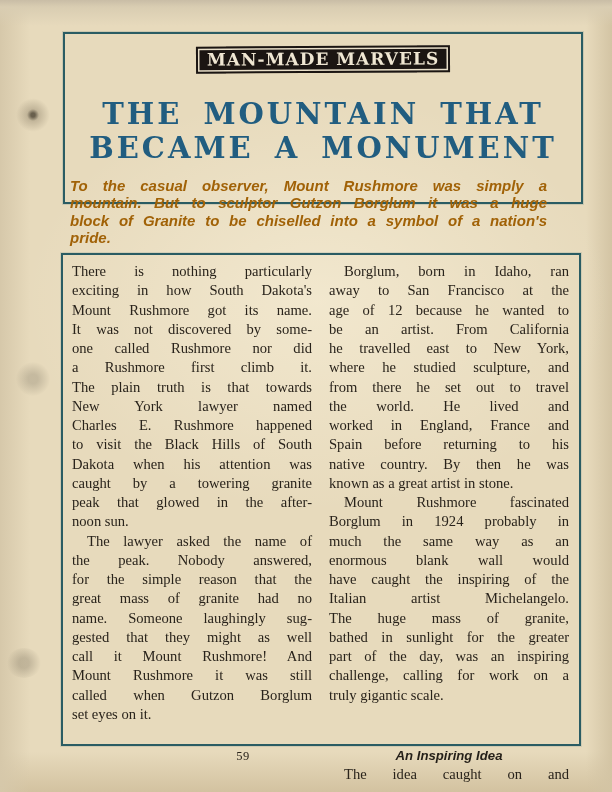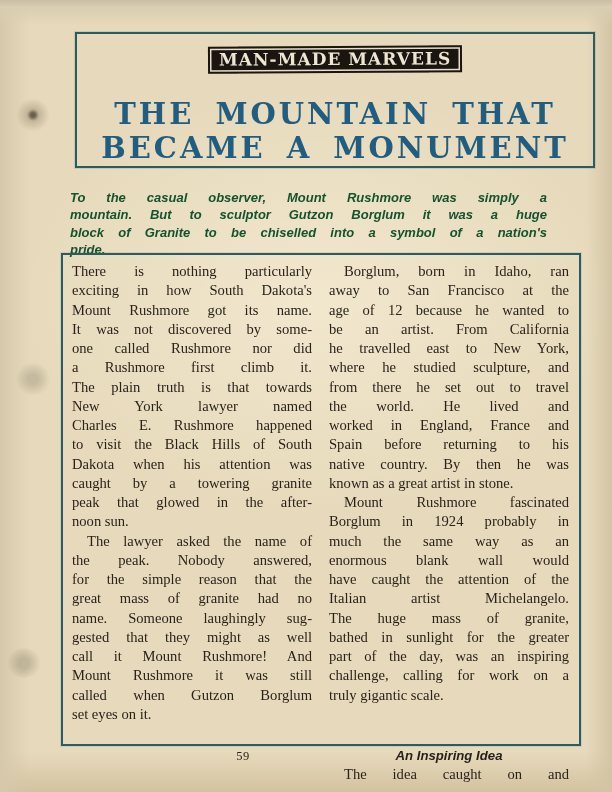--- a/index.html
+++ b/index.html
@@ -17,21 +17,21 @@
   [data-name]{box-sizing:border-box;}
   .blemish{position:absolute;border-radius:50%;pointer-events:none;}
   .blemish.b1{left:16px;top:98px;width:34px;height:34px;
     background:radial-gradient(circle at 50% 50%, rgba(62,54,40,.75) 0 2px, rgba(110,98,76,.30) 6px, rgba(110,98,76,0) 70%);}
   .blemish.b2{left:16px;top:362px;width:34px;height:34px;
     background:radial-gradient(circle, rgba(120,112,94,.30) 0 20%, rgba(120,112,94,0) 72%);}
   .blemish.b3{left:6px;top:648px;width:36px;height:30px;
     background:radial-gradient(circle, rgba(118,108,88,.32) 0 22%, rgba(118,108,88,0) 72%);}
 
   .header-box{
-    position:absolute;left:75px;top:32px;width:520px;height:136px;
+    position:absolute;left:63px;top:32px;width:520px;height:172px;
     border:2px solid #2a5c63;
     box-shadow:0 0 0 1px rgba(42,92,99,.15);
     text-align:center;
   }
   .banner{
     display:inline-block;margin-top:12px;
     background:#1b1512;color:#efe6d2;
     font-family:"DejaVu Serif",serif;font-weight:bold;
     font-size:17px;line-height:19px;letter-spacing:1px;
     padding:4px 11px 4px 11px;
@@ -39,24 +39,24 @@
     transform:rotate(-.3deg);
   }
   .title{
     margin-top:24px;
     color:#215d80;
     font-family:"DejaVu Serif",serif;font-weight:bold;
     font-size:29px;line-height:34px;
     letter-spacing:3px;word-spacing:8px;
   }
   .intro{
-    position:absolute;left:70px;top:189px;width:477px;
+    position:absolute;left:70px;top:177px;width:477px;
     font-family:"Liberation Sans",sans-serif;
     font-weight:bold;font-style:italic;
-    font-size:13px;line-height:17.3px;color:#14532d;
+    font-size:15px;line-height:17.3px;color:#a16207;
     word-spacing:3px;
   }
   .iline{text-align:justify;text-align-last:justify;}
   .iline.last{text-align-last:left;}
 
   .main-box{
     position:absolute;left:61px;top:253px;width:520px;height:493px;
     border:2px solid #2a5c63;
     box-shadow:0 0 0 1px rgba(42,92,99,.12);
     display:flex;gap:17px;
@@ -139,21 +139,21 @@
       <div class="bline" data-name="body-line">from there he set out to travel</div>
       <div class="bline" data-name="body-line">the world.  He lived and</div>
       <div class="bline" data-name="body-line">worked in England, France and</div>
       <div class="bline" data-name="body-line">Spain before returning to his</div>
       <div class="bline" data-name="body-line">native country.  By then he was</div>
       <div class="bline last" data-name="body-line">known as a great artist in stone.</div>
       <div class="bline indent" data-name="body-line">Mount Rushmore fascinated</div>
       <div class="bline" data-name="body-line">Borglum in 1924 probably in</div>
       <div class="bline" data-name="body-line">much the same way as an</div>
       <div class="bline" data-name="body-line">enormous blank wall would</div>
-      <div class="bline" data-name="body-line">have caught the attention of the</div>
+      <div class="bline" data-name="body-line">have caught the inspiring of the</div>
       <div class="bline" data-name="body-line">Italian artist Michelangelo.</div>
       <div class="bline" data-name="body-line">The huge mass of granite,</div>
       <div class="bline" data-name="body-line">bathed in sunlight for the greater</div>
       <div class="bline" data-name="body-line">part of the day, was an inspiring</div>
       <div class="bline" data-name="body-line">challenge, calling for work on a</div>
       <div class="bline last" data-name="body-line">truly gigantic scale.</div>
       <div class="subhead" data-name="section-subheading">An Inspiring Idea</div>
       <div class="bline indent" data-name="body-line">The idea caught on and</div>
     </div>
 </div>

